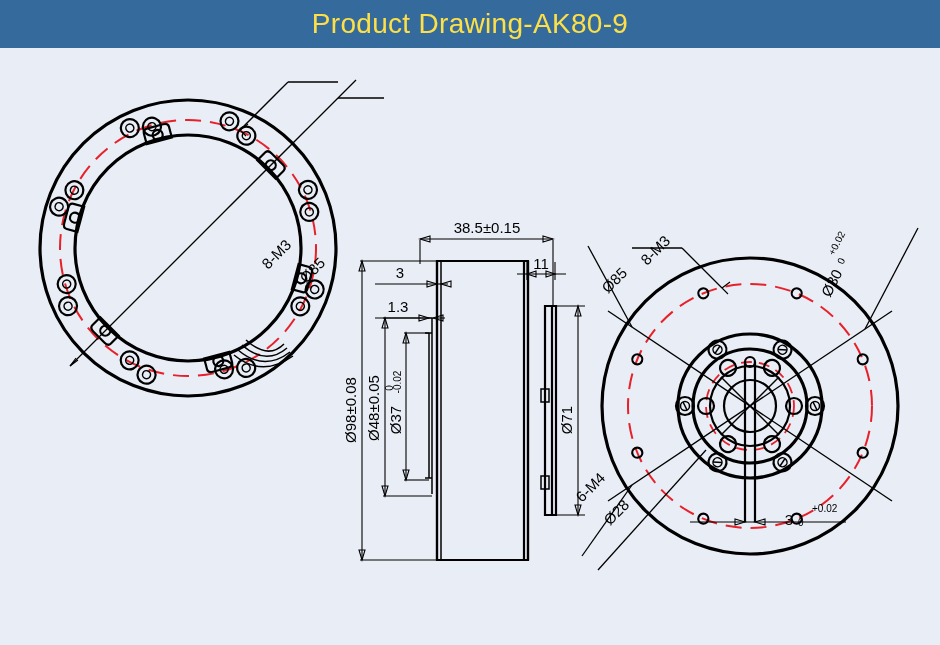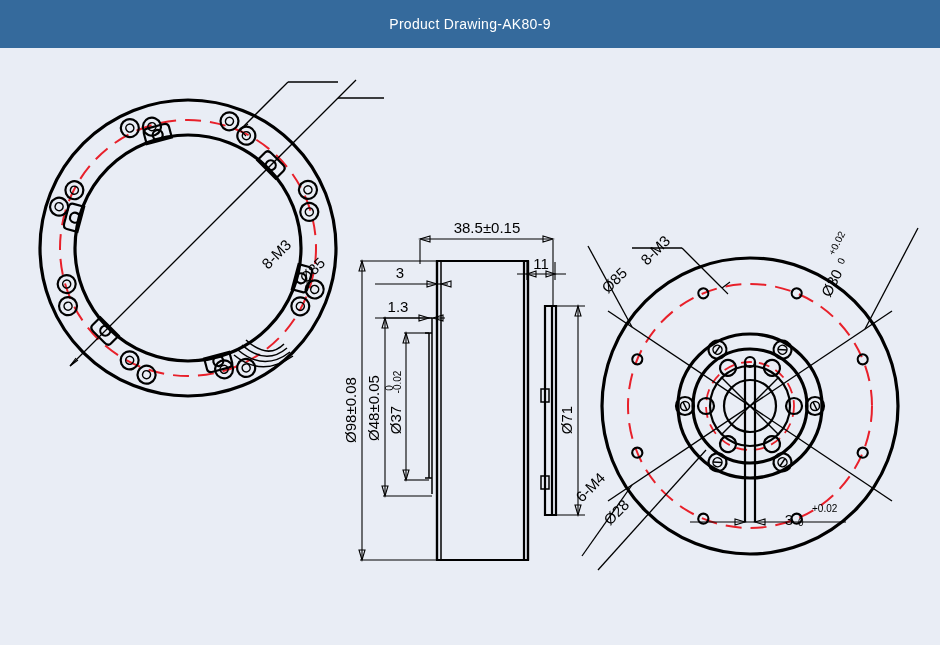--- a/index.html
+++ b/index.html
@@ -8,22 +8,22 @@
     background:#e9edf5;
     font-family:"Liberation Sans", sans-serif;
     overflow:hidden;
   }
   #header{
     width:940px;height:48px;
     background:#356a9c;
     display:flex;align-items:center;justify-content:center;
   }
   #header-title{
-    color:#ffffff;
-    font-size:14px;
+    color:#fde047;
+    font-size:28px;
     letter-spacing:0.3px;
     font-family:"Liberation Sans", sans-serif;
   }
   #canvas-wrap{
     position:relative;
     width:940px;height:597px;
     background:#e9edf5;
   }
   svg#drawing{display:block;}
   .ol{fill:none;stroke:#000;stroke-width:3.2;}

